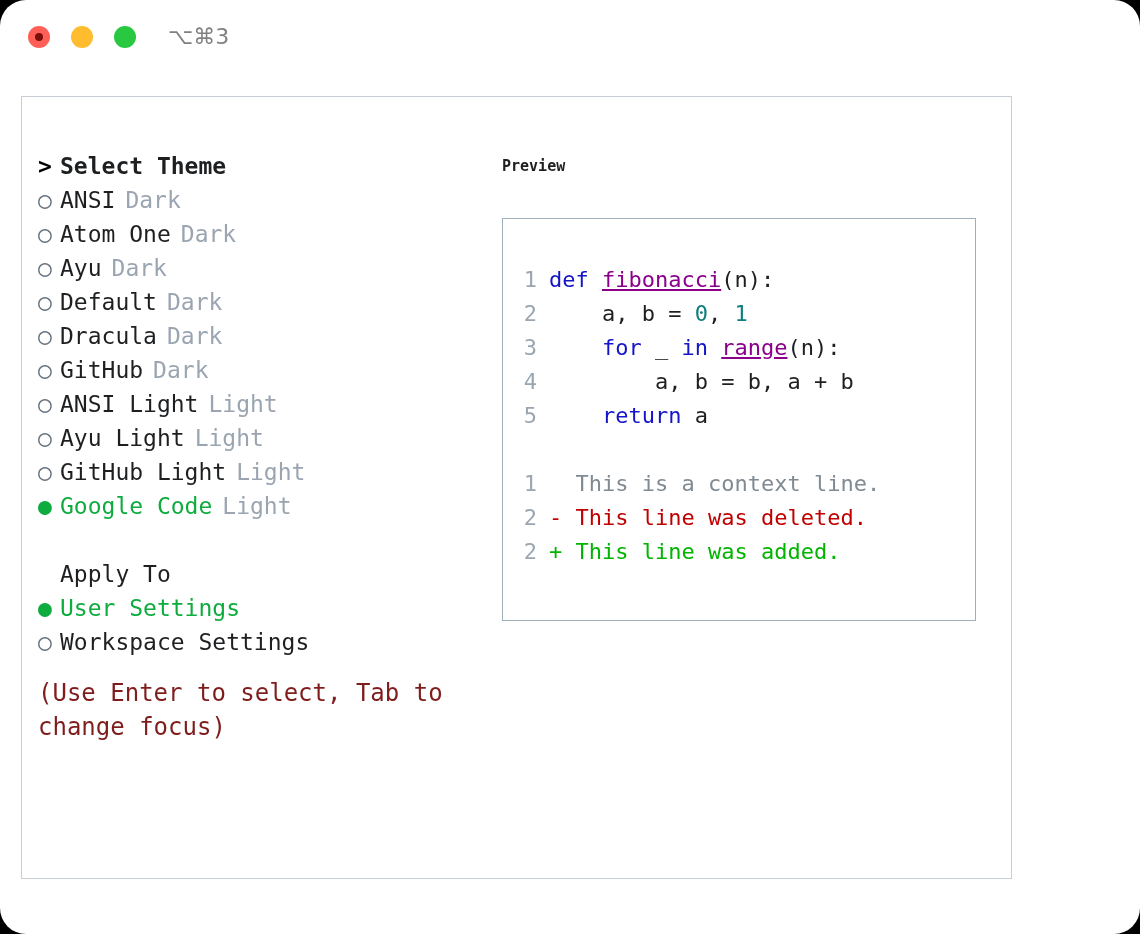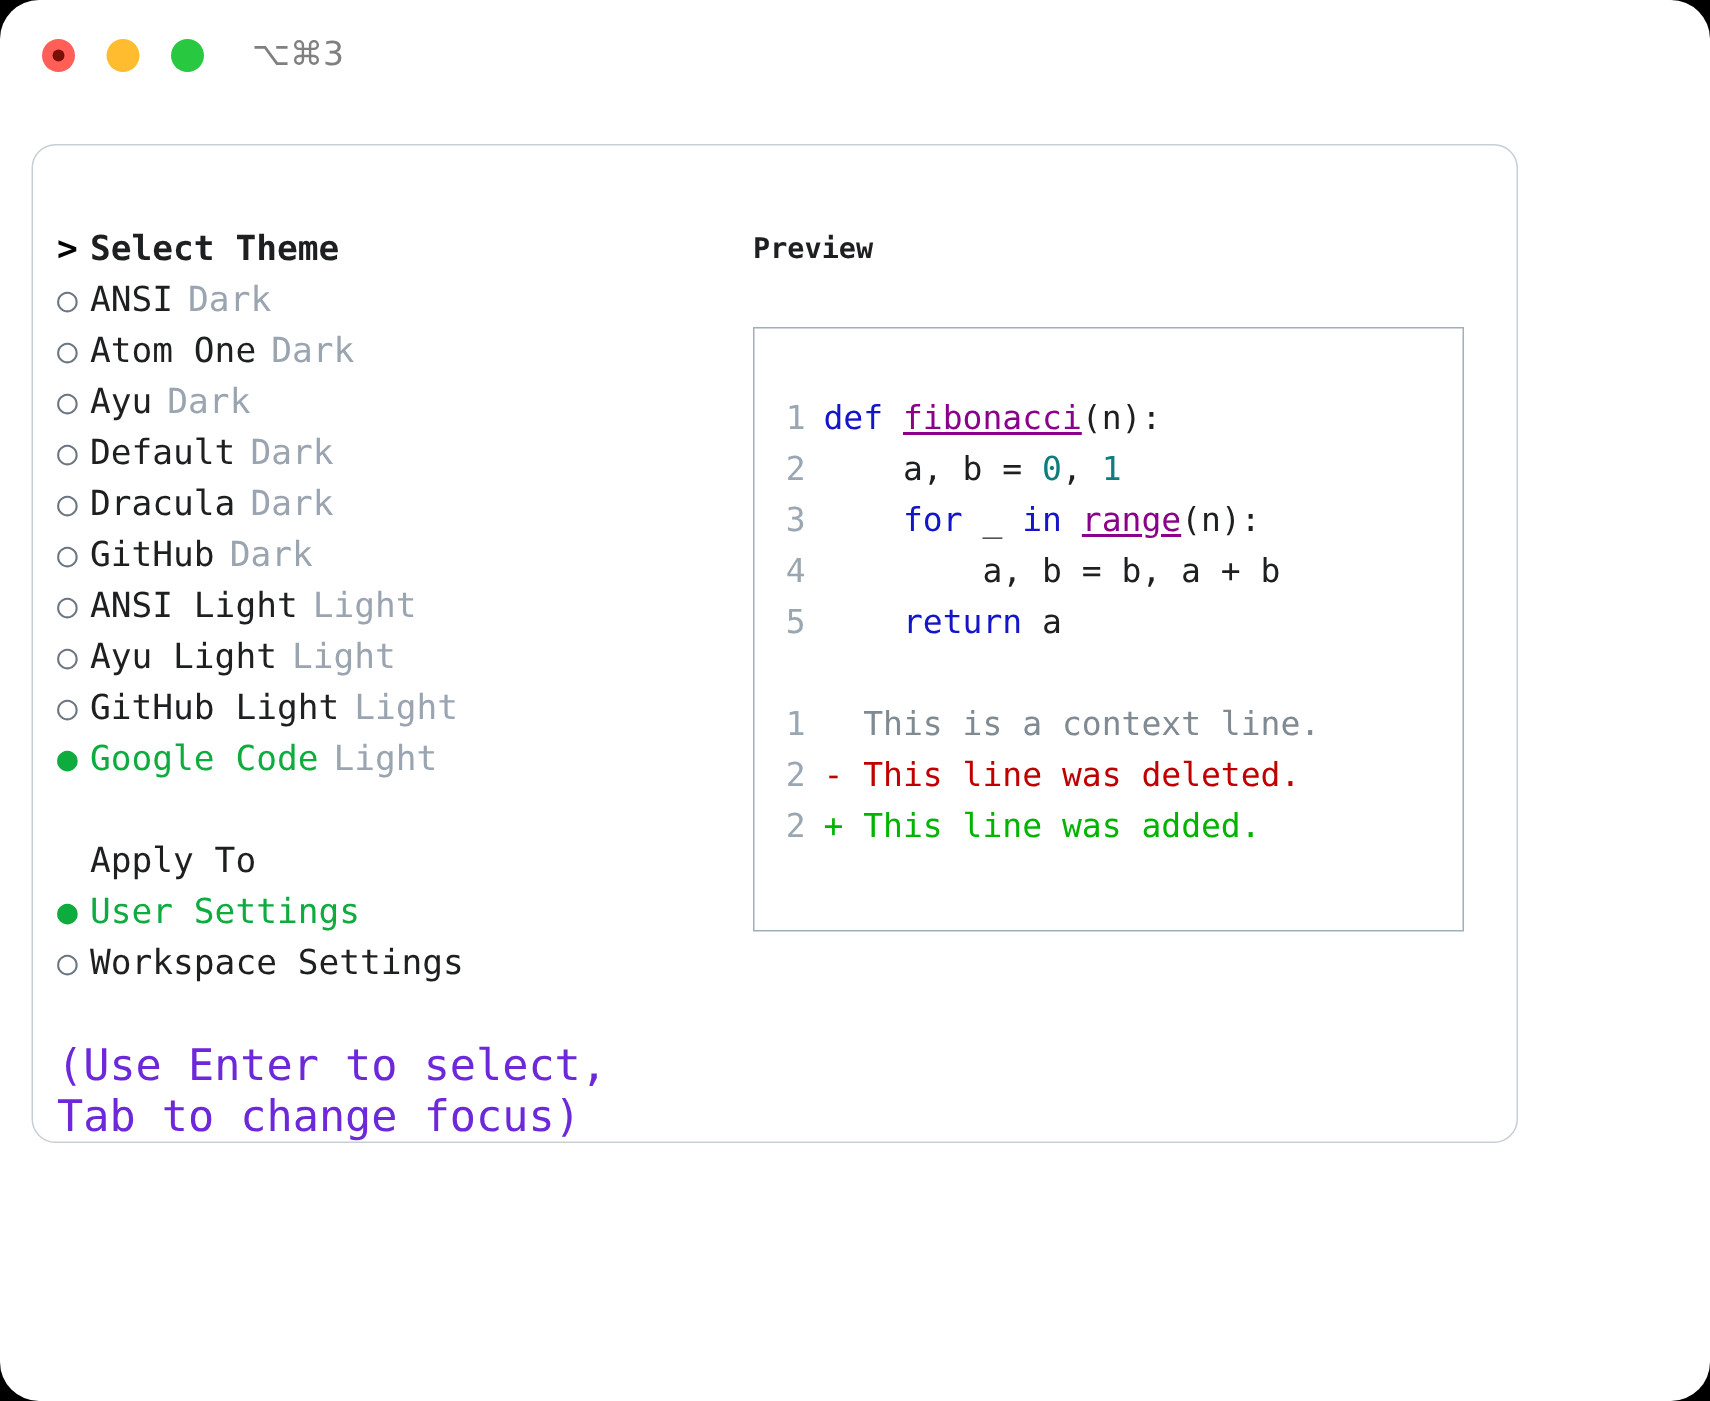--- a/index.html
+++ b/index.html
@@ -64,23 +64,23 @@
     font-family: "DejaVu Sans", "Liberation Sans", sans-serif;
     font-weight: 500;
   }
 
   
   .panel {
     position: absolute;
     left: 21px;
     top: 96px;
     width: 991px;
-    height: 666px;
+    height: 783px;
     border: 1.5px solid #c8ced6;
-    border-radius: 16px;
+    border-radius: 0;
     background: #ffffff;
     box-sizing: border-box;
   }
 
   
   .left-col {
     position: absolute;
     left: 16px;
     top: 52px;
     width: 450px;
@@ -110,36 +110,36 @@
   .row.header {
     font-weight: bold;
     color: #000000;
   }
   .row.header .marker { color: #000000; font-weight: bold; }
   .row.group-label .marker { color: transparent; }
 
   .spacer { height: 34px; }
 
   .hint {
-    margin-top: 34px;
-    font-size: 29px;
-    line-height: 34px;
-    color: #6d28d9;
+    margin-top: 17px;
+    font-size: 24px;
+    line-height: 34px;
+    color: #7f1d1d;
     width: 410px;
   }
 
   
   .right-col {
     position: absolute;
     left: 480px;
     top: 52px;
     width: 490px;
   }
   .preview-title {
-    font-size: 19px;
+    font-size: 15px;
     line-height: 34px;
     color: #1d1f21;
     font-weight: bold;
     margin-bottom: 35px;
   }
   .code-box {
     width: 474px;
     height: 403px;
     border: 1.5px solid #9fb0bd;
     box-sizing: border-box;

